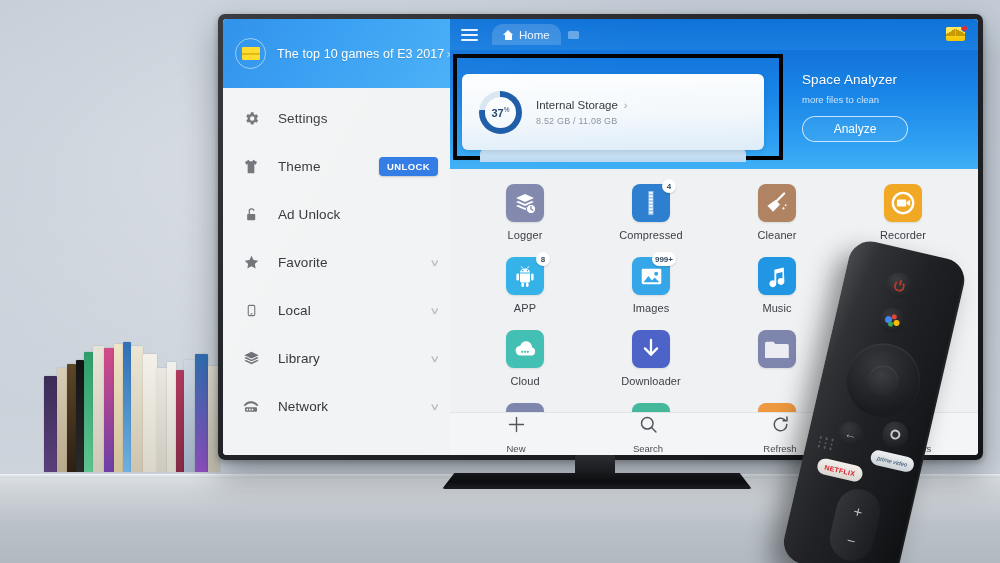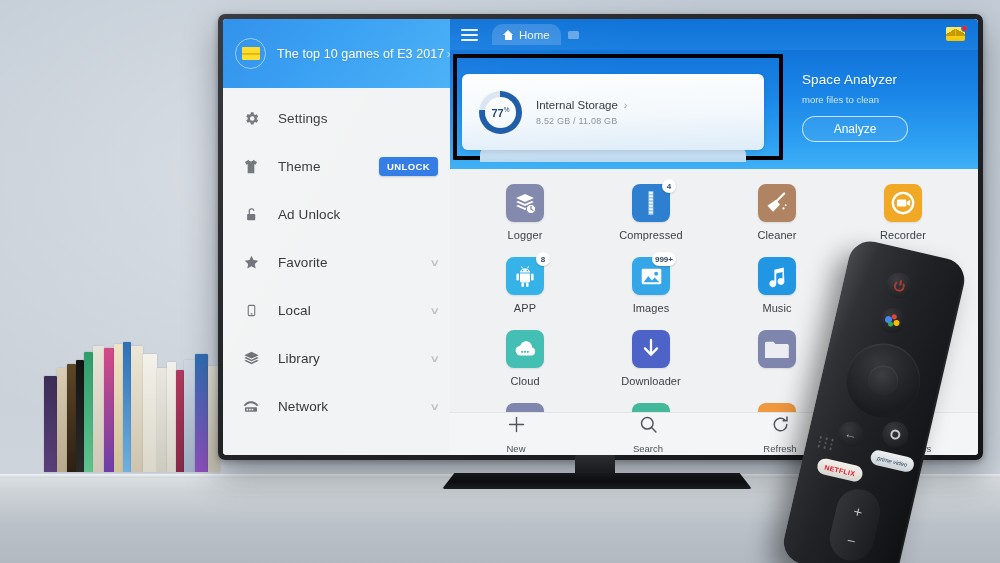--- a/index.html
+++ b/index.html
@@ -338,21 +338,21 @@
           </div>
 
           <div class="hero">
 
             <div class="hl-wrap"></div>
 
             <div class="card-peek"></div>
 
             <div class="stor-card">
               <div class="donut">
-                <span class="donut-txt"><span>77</span><sup>%</sup></span>
+                <span class="donut-txt"><span>37</span><sup>%</sup></span>
               </div>
               <div class="stor-txt">
                 <div class="stor-name">
                   <span>Internal Storage</span>
                   <span class="c">›</span>
                 </div>
                 <div class="stor-sub">8.52 GB / 11.08 GB</div>
               </div>
             </div>
 

